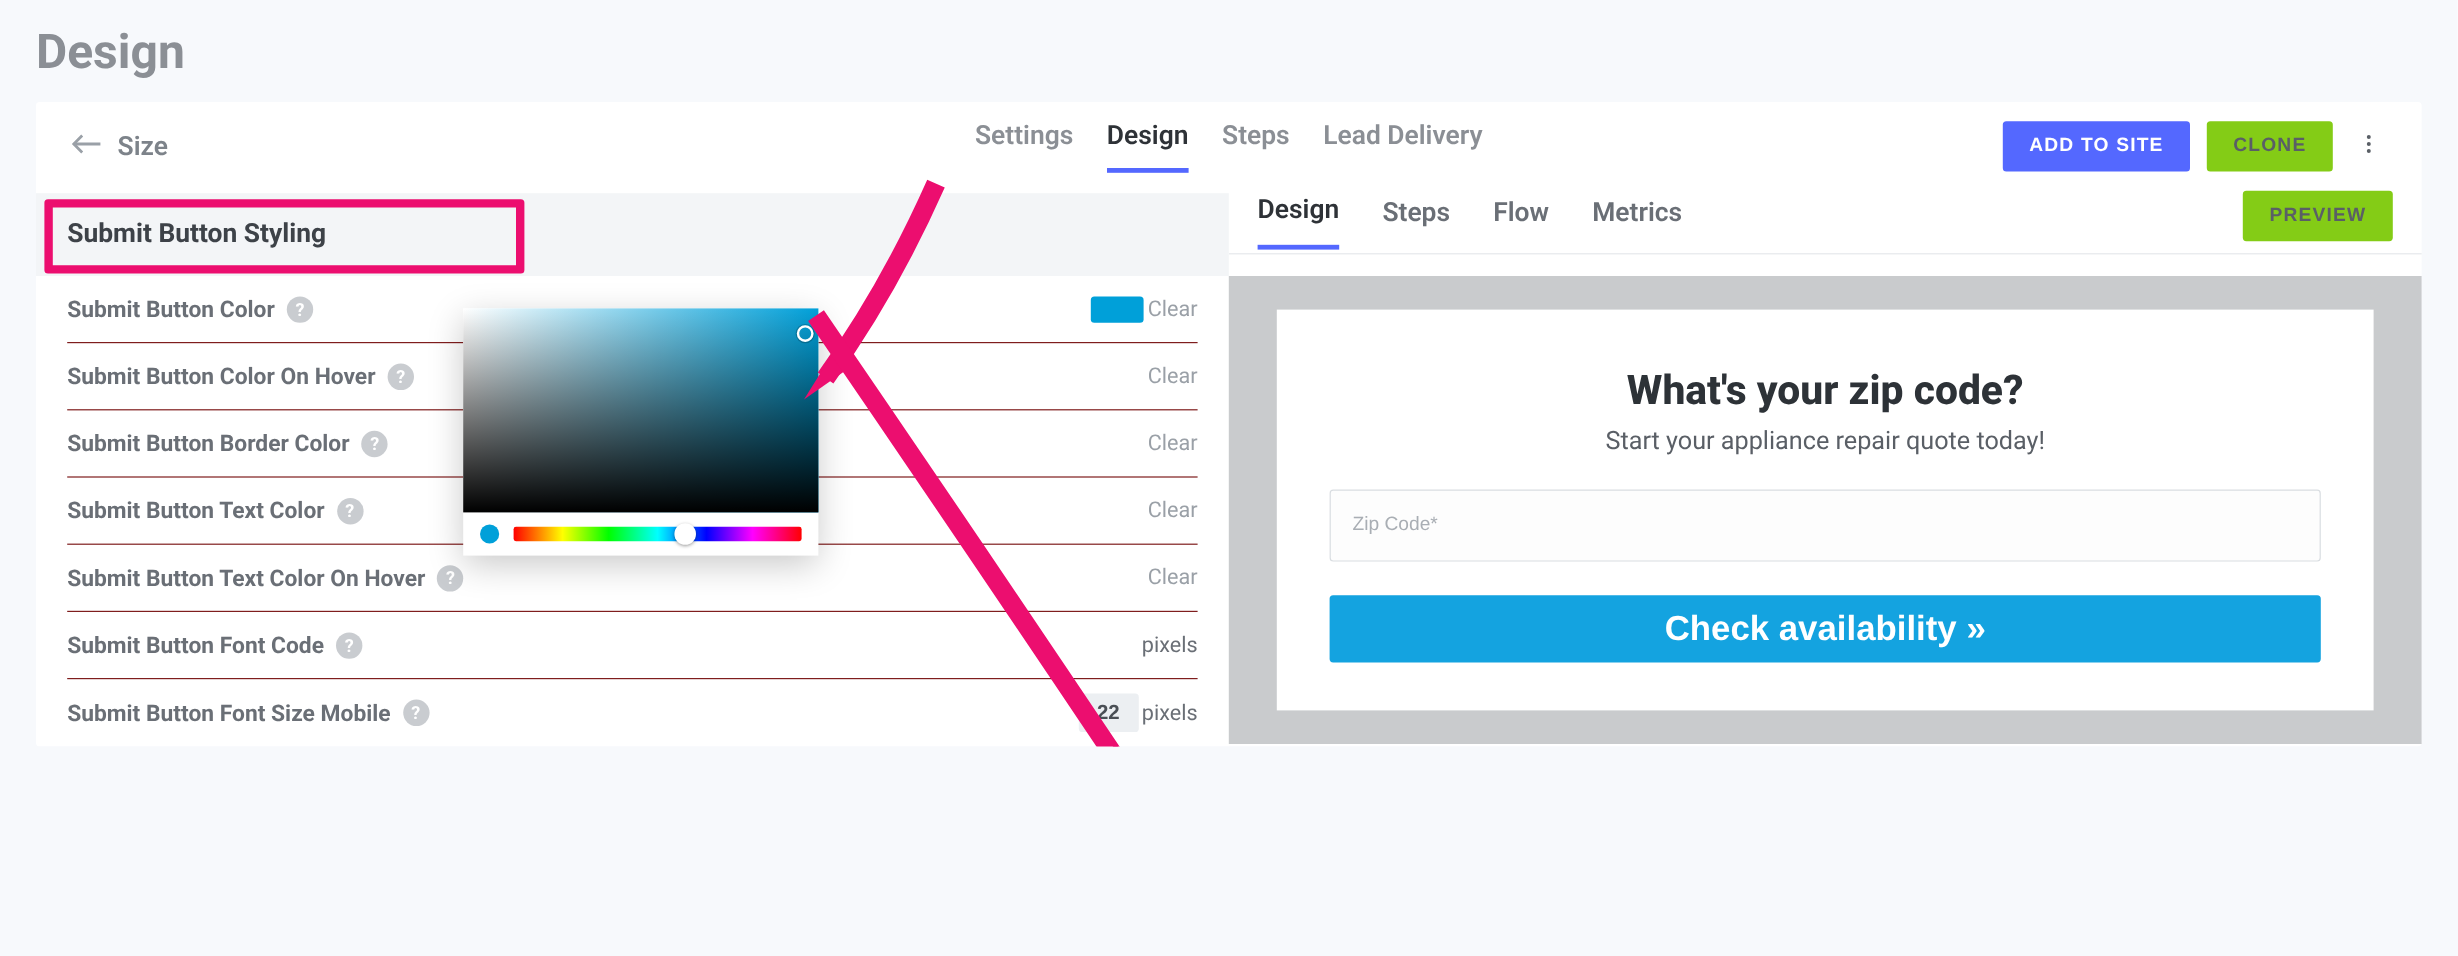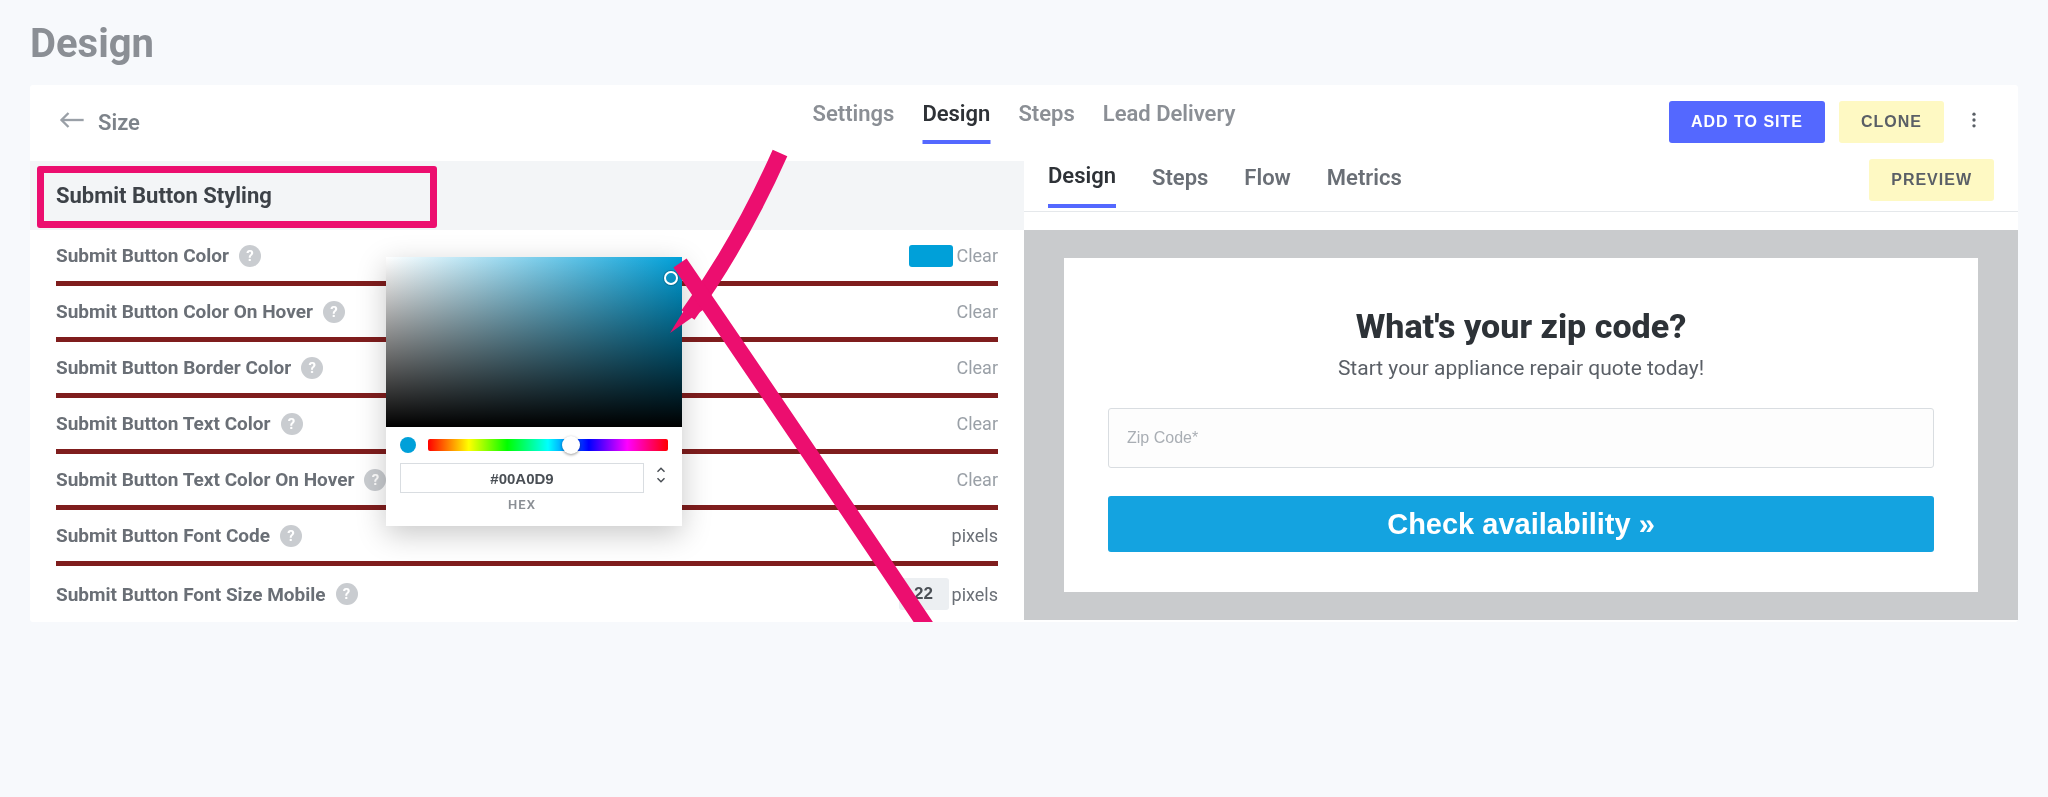--- a/index.html
+++ b/index.html
@@ -10,34 +10,34 @@
 .topbar { display: flex; align-items: center; padding: 16px 28px 0 28px; position: relative; }
 .back-wrap { display: flex; align-items: center; gap: 12px; cursor: pointer; }
 .back-arrow svg { width: 28px; height: 28px; }
 .back-label { font-size: 22px; font-weight: 600; color: #7d838a; }
 .main-tabs { position: absolute; left: 50%; transform: translateX(-50%); display: flex; gap: 28px; }
 .main-tab { font-size: 22px; font-weight: 600; color: #8b8f95; cursor: pointer; padding-bottom: 14px; }
 .main-tab.active { color: #2e3237; border-bottom: 4px solid #5468ff; }
 .top-actions { margin-left: auto; display: flex; align-items: center; gap: 14px; }
 .btn { border: none; font-size: 16px; font-weight: 700; letter-spacing: 1px; padding: 12px 22px; border-radius: 3px; cursor: pointer; }
 .btn-primary { background: #5468ff; color: #fff; }
-.btn-secondary { background: #fef9c3; color: #5a5f66; }
+.btn-secondary { background: #84cc16; color: #5a5f66; }
 .more-btn { cursor: pointer; padding: 6px; color: #5a5f66; }
 .more-btn svg { width: 20px; height: 20px; }
 
 .columns { display: flex; }
 .left-col { width: 50%; position: relative; }
 .right-col { width: 50%; }
 
 .section-header { background: #f3f5f7; padding: 22px 26px; margin-top: 18px; position: relative; }
 .section-header-title { font-size: 22px; font-weight: 700; color: #3d4248; }
 .pink-box { position: absolute; border: 7px solid #ec0e6f; top: 5px; left: 7px; width: 400px; height: 62px; border-radius: 3px; pointer-events: none; }
 
 .rows { padding: 0 26px; }
-.row { display: flex; align-items: center; border-bottom: 5px solid #7f1d1d; height: 56px; }
+.row { display: flex; align-items: center; border-bottom: 1px solid #7f1d1d; height: 56px; }
 .row-label { font-size: 19px; font-weight: 700; color: #6a6f76; }
 .help-badge { width: 22px; height: 22px; border-radius: 50%; background: #c9ccd0; color: #fff; display: inline-flex; align-items: center; justify-content: center; font-size: 15px; font-weight: 700; margin-left: 10px; cursor: pointer; }
 .row-controls { margin-left: auto; display: flex; align-items: center; gap: 3px; }
 .color-swatch { width: 44px; height: 22px; border-radius: 3px; cursor: pointer; }
 .clear-link { color: #9aa0a7; font-size: 18px; cursor: pointer; }
 .num-input { width: 50px; height: 32px; background: #eceff2; border: none; text-align: center; font-size: 17px; font-weight: 600; color: #4a4f55; border-radius: 3px; }
 .unit-label { font-size: 18px; color: #6a6f76; }
 
 .color-picker { position: absolute; top: 114px; left: 356px; width: 296px; background: #fff; box-shadow: 0 8px 28px rgba(0,0,0,0.22); z-index: 20; }
 .sat-area { height: 170px; position: relative; background: linear-gradient(to bottom, transparent 0%, #000 100%), linear-gradient(to right, #fff 0%, #00a0d9 100%); }
@@ -169,34 +169,20 @@
         <div class="color-picker">
           <div class="sat-area">
             <div class="sat-cursor"></div>
           </div>
           <div class="hue-row">
             <div class="hue-dot"></div>
             <div class="hue-slider">
               <div class="hue-thumb"></div>
             </div>
           </div>
-          <div class="hex-row">
-            <div class="hex-col">
-              <input class="hex-input" value="#00A0D9" style="">
-              <div class="hex-label">HEX</div>
-            </div>
-            <div class="mode-arrows">
-              <svg viewBox="0 0 24 14">
-                  <polyline points="6,10 12,4 18,10" fill="none" stroke="#4a4f55" stroke-width="2.5"></polyline>
-                </svg>
-              <svg viewBox="0 0 24 14">
-                  <polyline points="6,4 12,10 18,4" fill="none" stroke="#4a4f55" stroke-width="2.5"></polyline>
-                </svg>
-            </div>
-          </div>
         </div>
 
         <svg class="arrow-svg arrow1" viewBox="0 0 130 200">
           <path d="M120,10 Q80,100 28,172" stroke="#ec0e6f" stroke-width="16" fill="none"></path>
           <polygon points="10,190 50,162 36,148" fill="#ec0e6f"></polygon>
         </svg>
         <svg class="arrow-svg arrow2" viewBox="0 0 310 420">
           <path d="M20,10 Q150,200 276,388" stroke="#ec0e6f" stroke-width="16" fill="none"></path>
           <polygon points="296,412 252,388 270,366" fill="#ec0e6f"></polygon>
         </svg>

